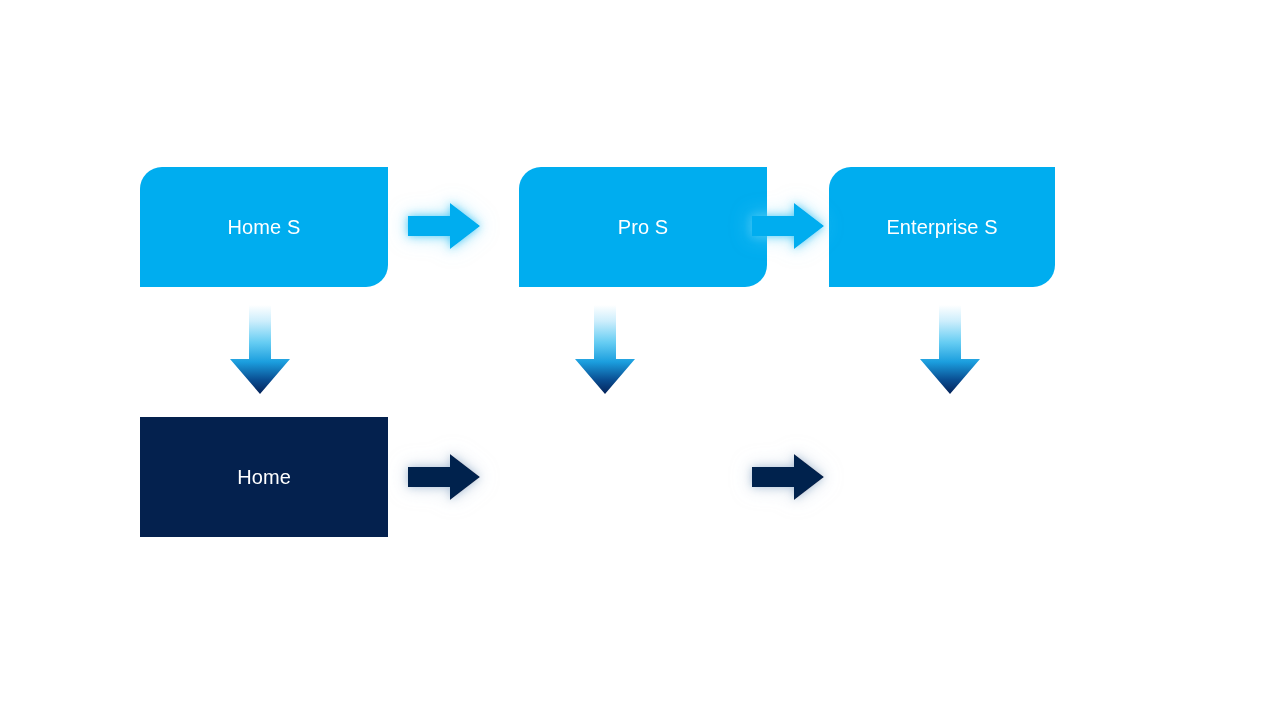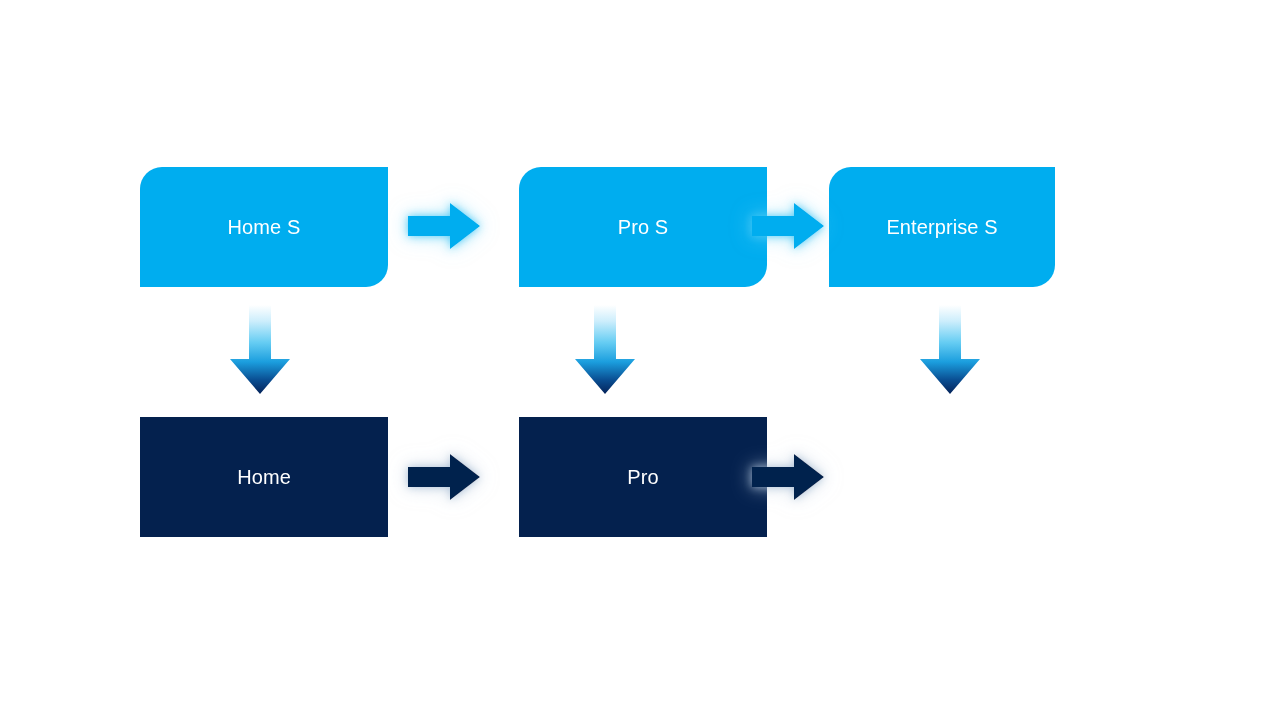--- a/index.html
+++ b/index.html
@@ -179,23 +179,20 @@
         </linearGradient>
       </defs>
       <path d="M25,2 L47,2 L47,56 L66,56 L36,91 L6,56 L25,56 Z" fill="url(#gradDown3)"></path>
     </svg>
   </div>
 
   <div class="node-box tier-product col-1 row-bottom box-w-1 box-h">
     <span class="node-label">Home</span>
   </div>
 
-  <div class="node-box tier-product col-2 row-bottom box-w-2 box-h">
-    <span class="node-label">Pro</span>
-  </div>
 
 
   <div class="arrow h-arrow-1 h-arrow-bottom">
     <svg width="80" height="52" viewBox="0 0 80 52">
       <defs>
         <filter id="glowNavyA" x="-55%" y="-55%" width="210%" height="210%">
           <feDropShadow dx="0" dy="0" stdDeviation="4.5" flood-color="#9fb6cf" flood-opacity="0.8"></feDropShadow>
           <feDropShadow dx="0" dy="0" stdDeviation="9" flood-color="#c5d4e4" flood-opacity="0.55"></feDropShadow>
         </filter>
       </defs>

